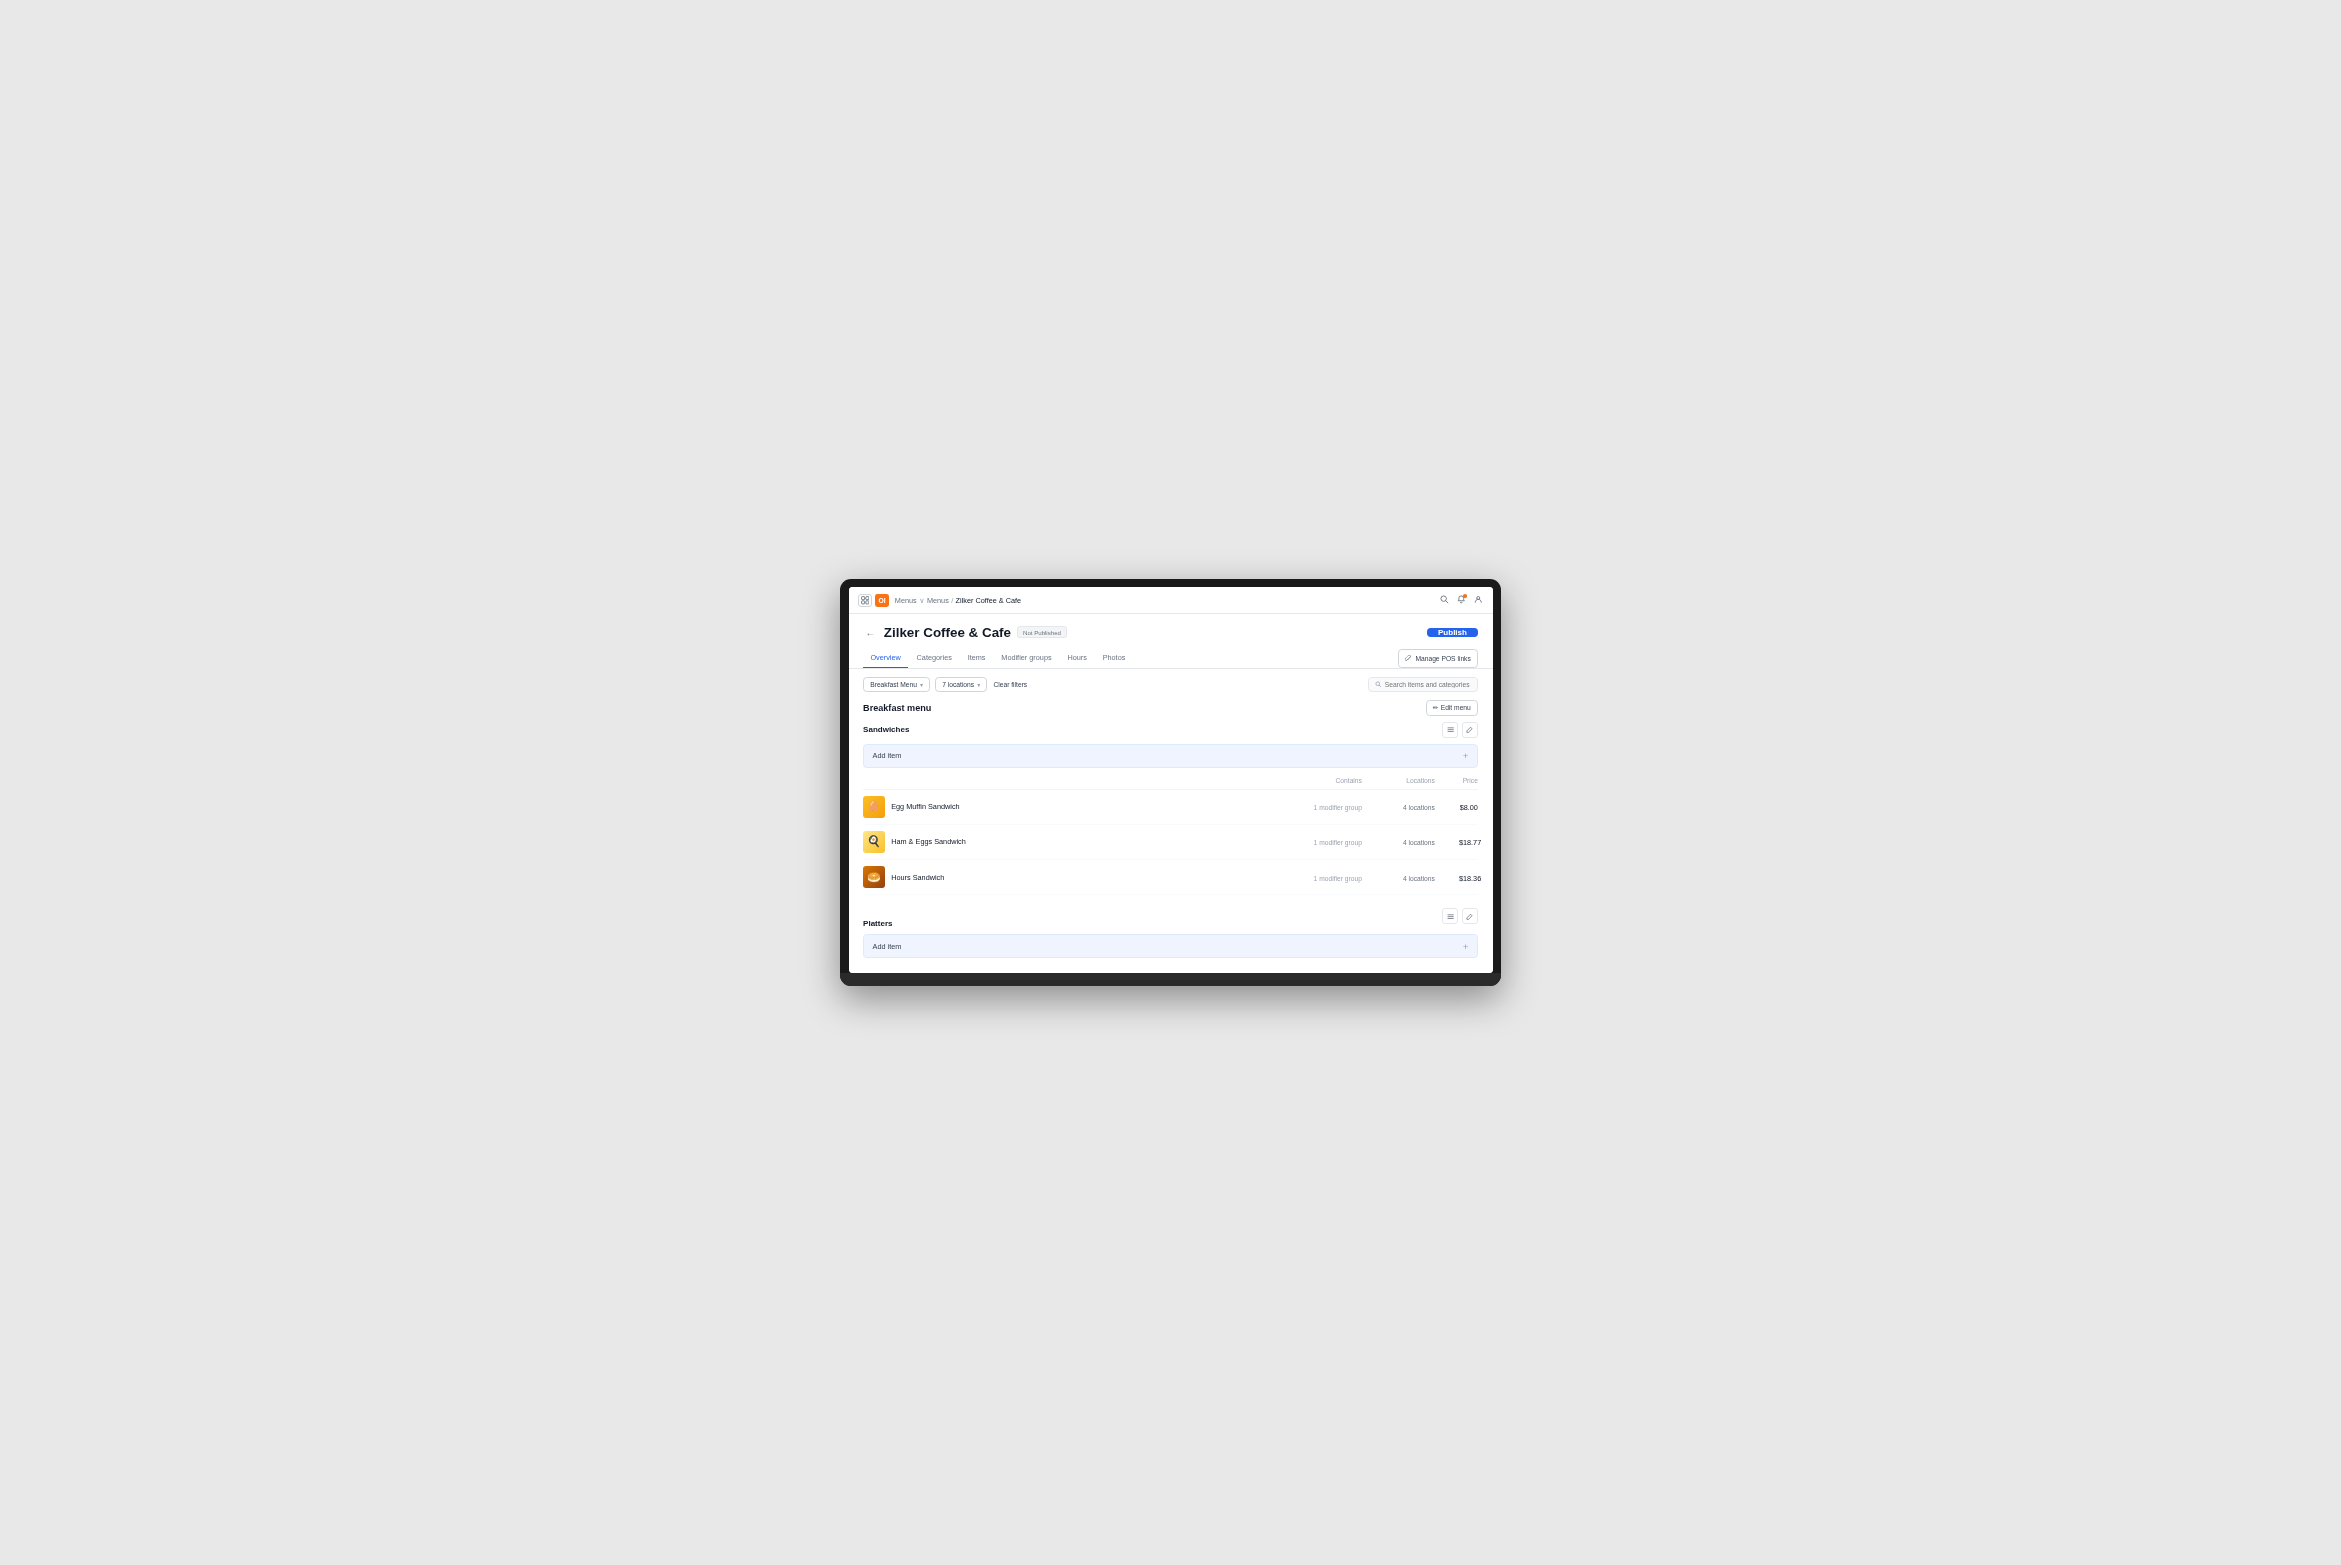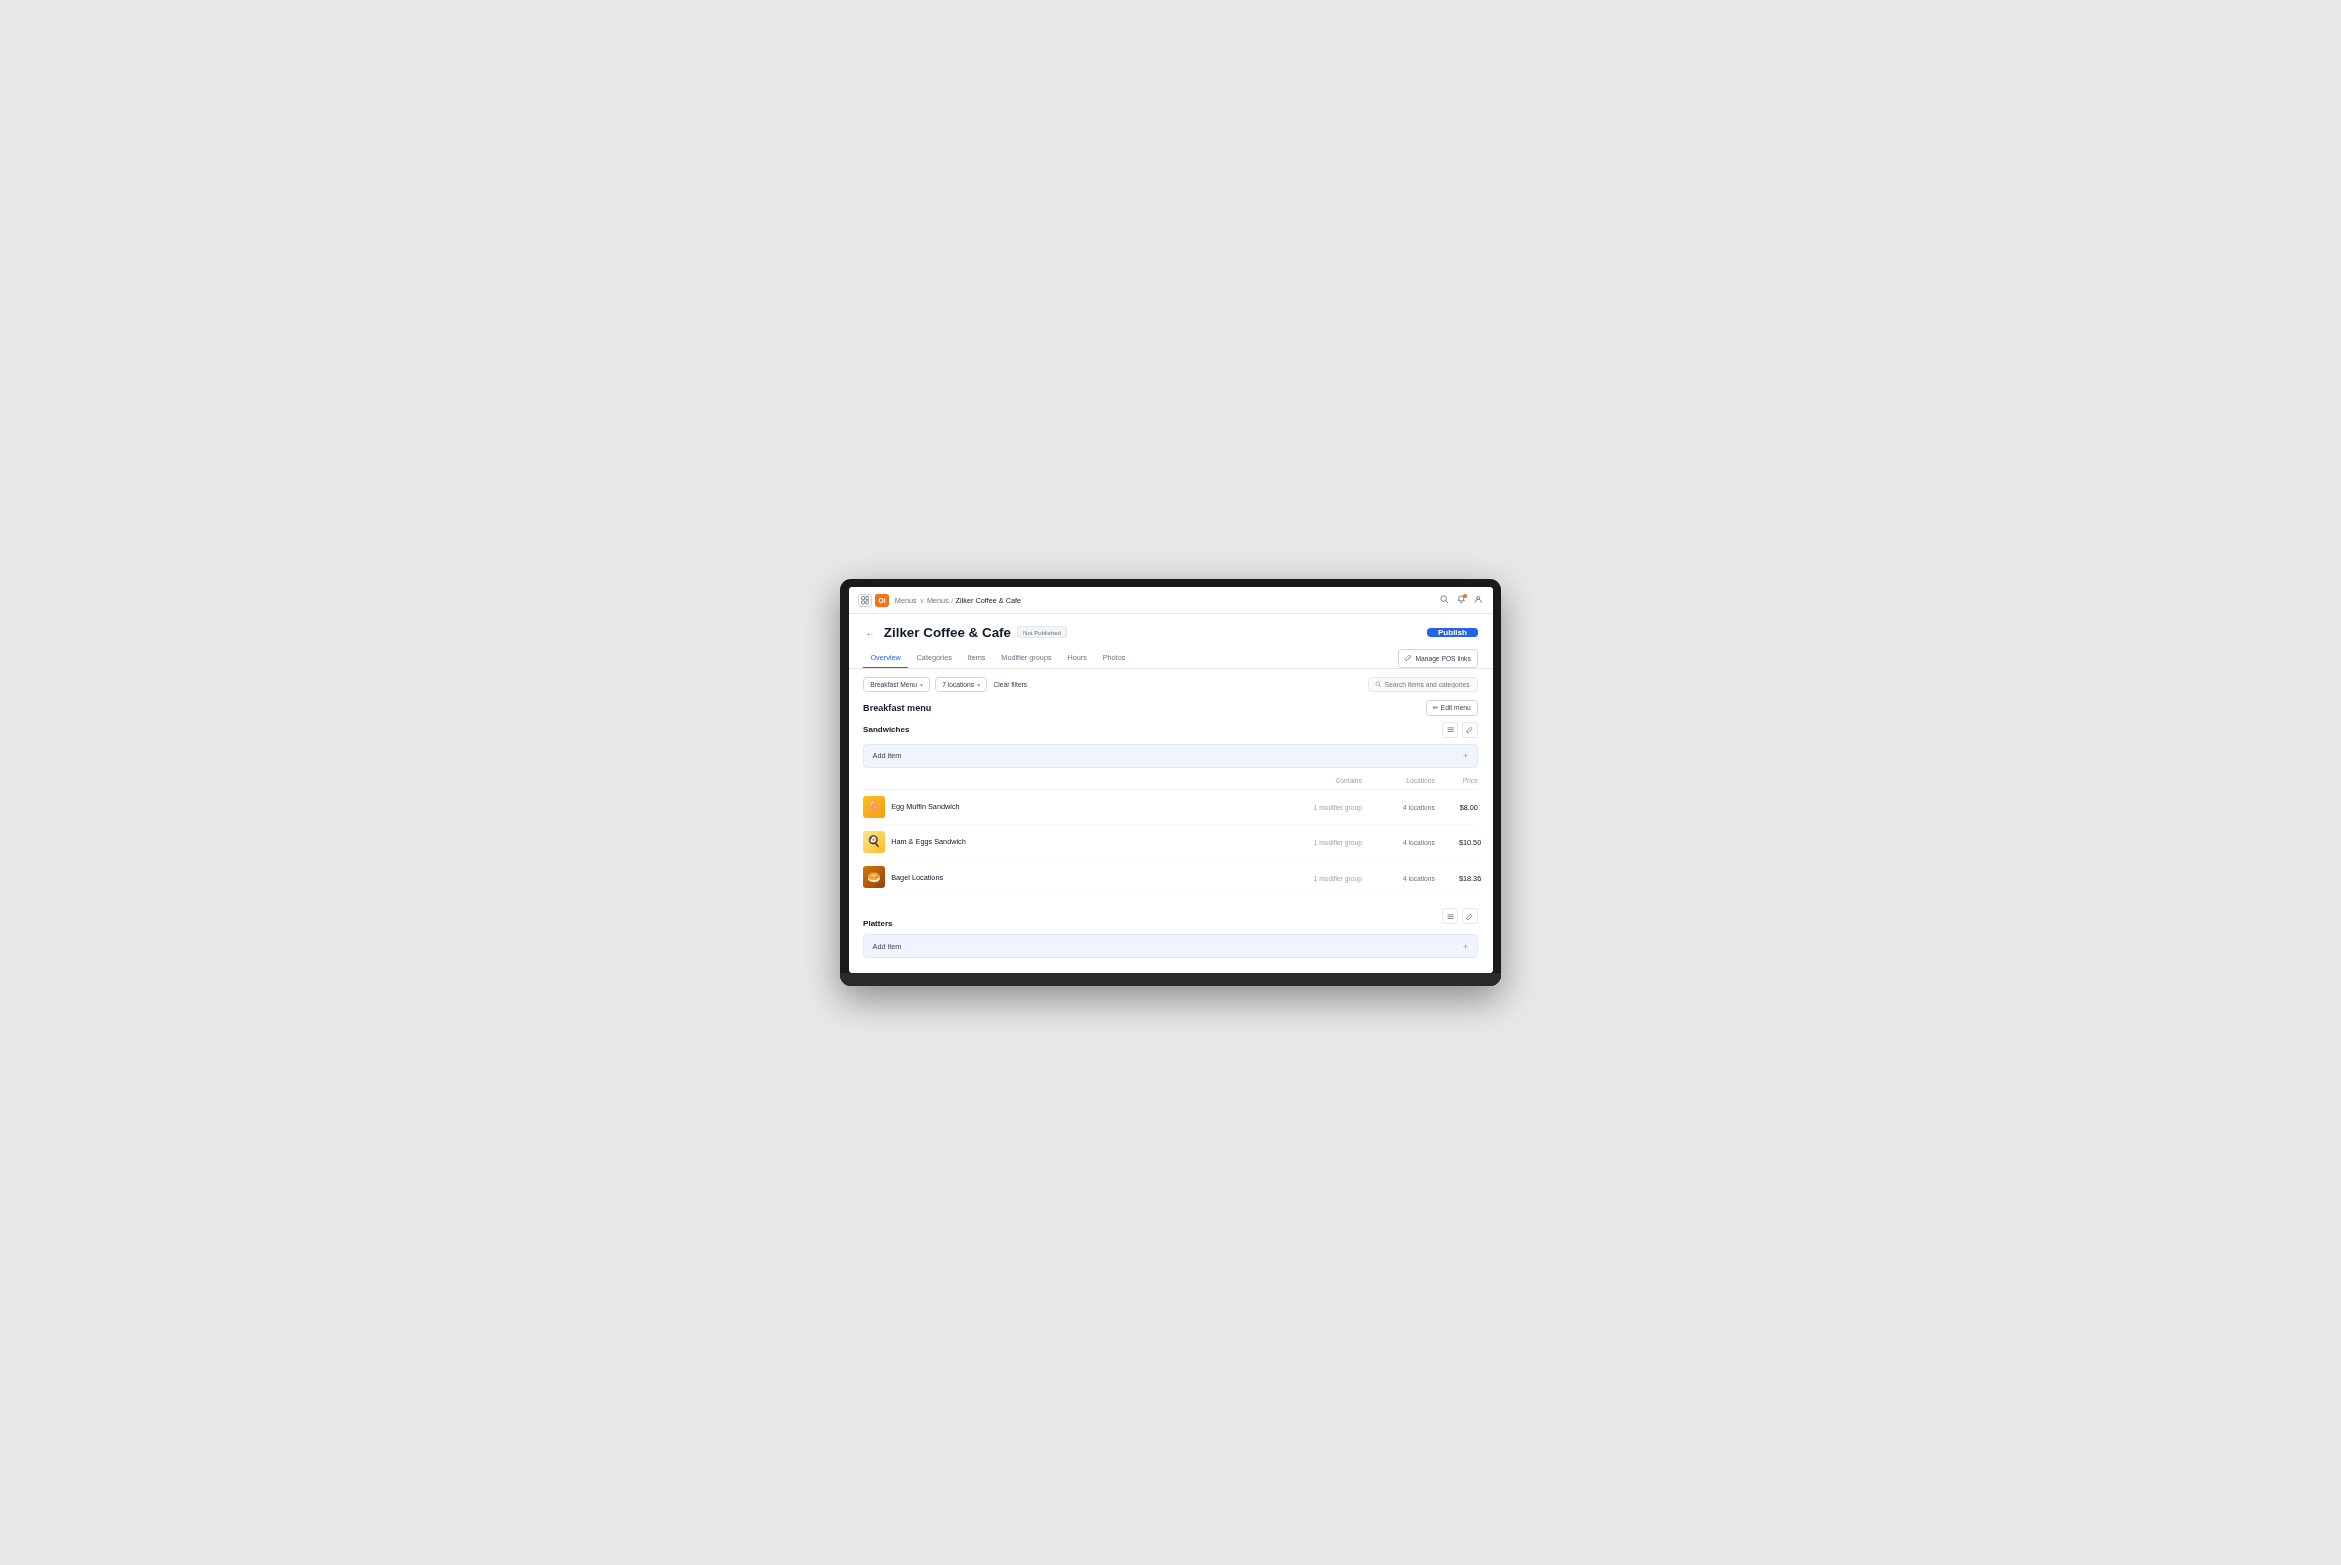--- a/index.html
+++ b/index.html
@@ -614,30 +614,30 @@
               </div>
               <span class="item-name">Ham &amp; Eggs Sandwich</span>
             </div>
             <div class="col-contains">
               <span class="item-meta">1 modifier group</span>
             </div>
             <div class="col-locations-val">
               <span class="item-locations">4 locations</span>
             </div>
             <div class="col-price-val">
-              <span class="item-price">$10.50</span>
+              <span class="item-price">$18.77</span>
             </div>
           </div>
 
           <div class="item-row">
             <div class="col-item">
               <div class="item-thumbnail food-bagel">
                 <span style="font-size:11px;">🥯</span>
               </div>
-              <span class="item-name">Bagel Locations</span>
+              <span class="item-name">Hours Sandwich</span>
             </div>
             <div class="col-contains">
               <span class="item-meta">1 modifier group</span>
             </div>
             <div class="col-locations-val">
               <span class="item-locations">4 locations</span>
             </div>
             <div class="col-price-val">
               <span class="item-price">$18.36</span>
             </div>

